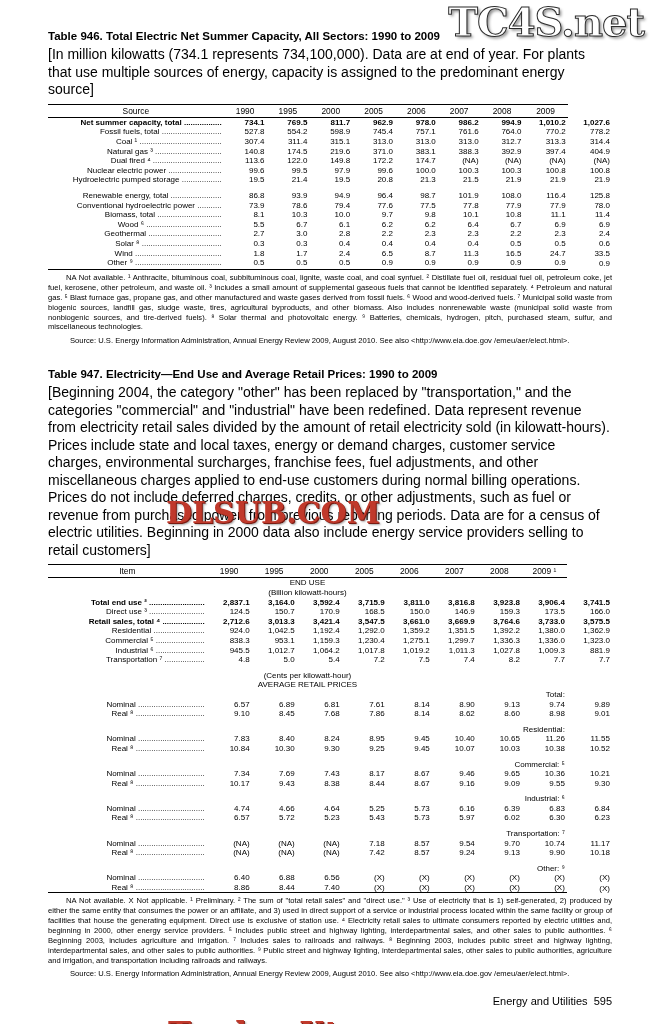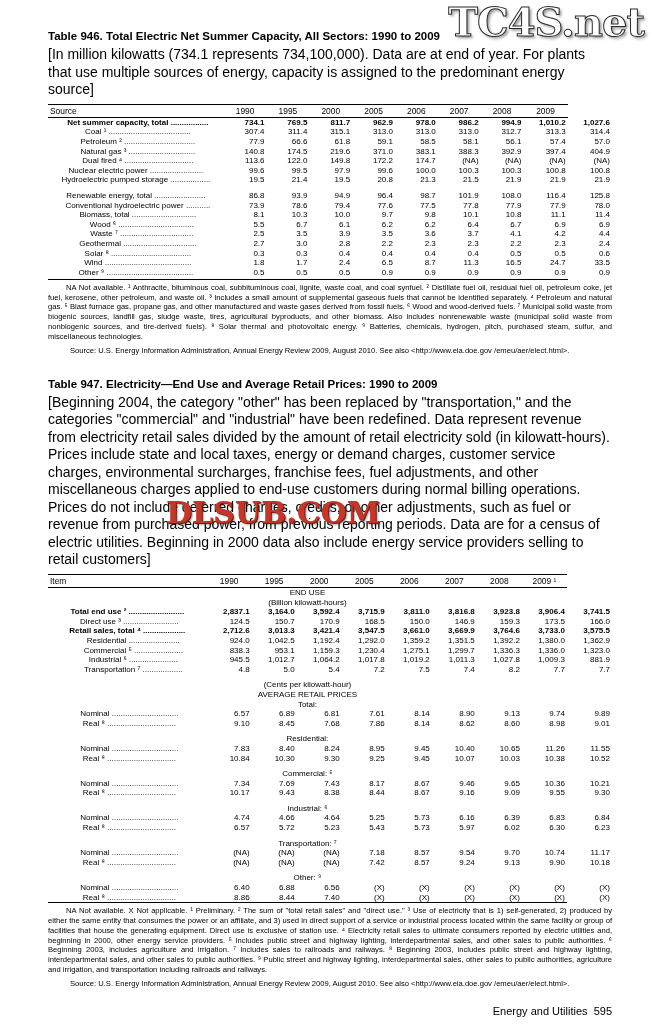--- a/index.html
+++ b/index.html
@@ -78,28 +78,28 @@
     font-family:"Liberation Sans", sans-serif;
   }
   table.data th{
     font-weight:normal;
     font-size:8.4px;
     text-align:center;
     padding:1px 2px;
     border-bottom:1px solid #000;
     border-top:1px solid #000;
   }
-  table.data th.lead{ text-align:left; }
+  table.data th.lead{ text-align:center; }
   table.data td{
     padding:0.3px 2px;
     vertical-align:bottom;
     white-space:nowrap;
   }
   table.data td.num{ text-align:right; width:44px;}
-  table.data td.lbl{ text-align:center; }
+  table.data td.lbl{ text-align:right; }
   .b{ font-weight:bold; }
   .ind1{ padding-left:6px !important; }
   .ind2{ padding-left:14px !important; }
   tr.spacer td{ height:6px; padding:0;}
   .notes{
     font-size:7.6px;
     line-height:1.3;
     margin:3px 0 0 0;
     text-align:justify;
   }
@@ -164,44 +164,44 @@
             <td class="num b">769.5</td>
             <td class="num b">811.7</td>
             <td class="num b">962.9</td>
             <td class="num b">978.0</td>
             <td class="num b">986.2</td>
             <td class="num b">994.9</td>
             <td class="num b">1,010.2</td>
             <td class="num b">1,027.6</td>
           </tr>
           <tr>
+            <td class="lbl ">Fossil fuels, total ...........................</td>
+            <td class="num">527.8</td>
+            <td class="num">554.2</td>
+            <td class="num">598.9</td>
+            <td class="num">745.4</td>
+            <td class="num">757.1</td>
+            <td class="num">761.6</td>
+            <td class="num">764.0</td>
+            <td class="num">770.2</td>
+            <td class="num">778.2</td>
+          </tr>
+          <tr>
             <td class="lbl ind1">Coal ¹ .....................................</td>
             <td class="num">307.4</td>
             <td class="num">311.4</td>
             <td class="num">315.1</td>
             <td class="num">313.0</td>
             <td class="num">313.0</td>
             <td class="num">313.0</td>
             <td class="num">312.7</td>
             <td class="num">313.3</td>
             <td class="num">314.4</td>
           </tr>
           <tr>
-            <td class="lbl ind1">Petroleum ² ................................</td>
-            <td class="num">77.9</td>
-            <td class="num">66.6</td>
-            <td class="num">61.8</td>
-            <td class="num">59.1</td>
-            <td class="num">58.5</td>
-            <td class="num">58.1</td>
-            <td class="num">56.1</td>
-            <td class="num">57.4</td>
-            <td class="num">57.0</td>
-          </tr>
-          <tr>
             <td class="lbl ind1">Natural gas ³ ..............................</td>
             <td class="num">140.8</td>
             <td class="num">174.5</td>
             <td class="num">219.6</td>
             <td class="num">371.0</td>
             <td class="num">383.1</td>
             <td class="num">388.3</td>
             <td class="num">392.9</td>
             <td class="num">397.4</td>
             <td class="num">404.9</td>
@@ -287,32 +287,20 @@
             <td class="num">6.7</td>
             <td class="num">6.1</td>
             <td class="num">6.2</td>
             <td class="num">6.2</td>
             <td class="num">6.4</td>
             <td class="num">6.7</td>
             <td class="num">6.9</td>
             <td class="num">6.9</td>
           </tr>
           <tr>
-            <td class="lbl ind2">Waste ⁷ .................................</td>
-            <td class="num">2.5</td>
-            <td class="num">3.5</td>
-            <td class="num">3.9</td>
-            <td class="num">3.5</td>
-            <td class="num">3.6</td>
-            <td class="num">3.7</td>
-            <td class="num">4.1</td>
-            <td class="num">4.2</td>
-            <td class="num">4.4</td>
-          </tr>
-          <tr>
             <td class="lbl ind1">Geothermal .................................</td>
             <td class="num">2.7</td>
             <td class="num">3.0</td>
             <td class="num">2.8</td>
             <td class="num">2.2</td>
             <td class="num">2.3</td>
             <td class="num">2.3</td>
             <td class="num">2.2</td>
             <td class="num">2.3</td>
             <td class="num">2.4</td>

